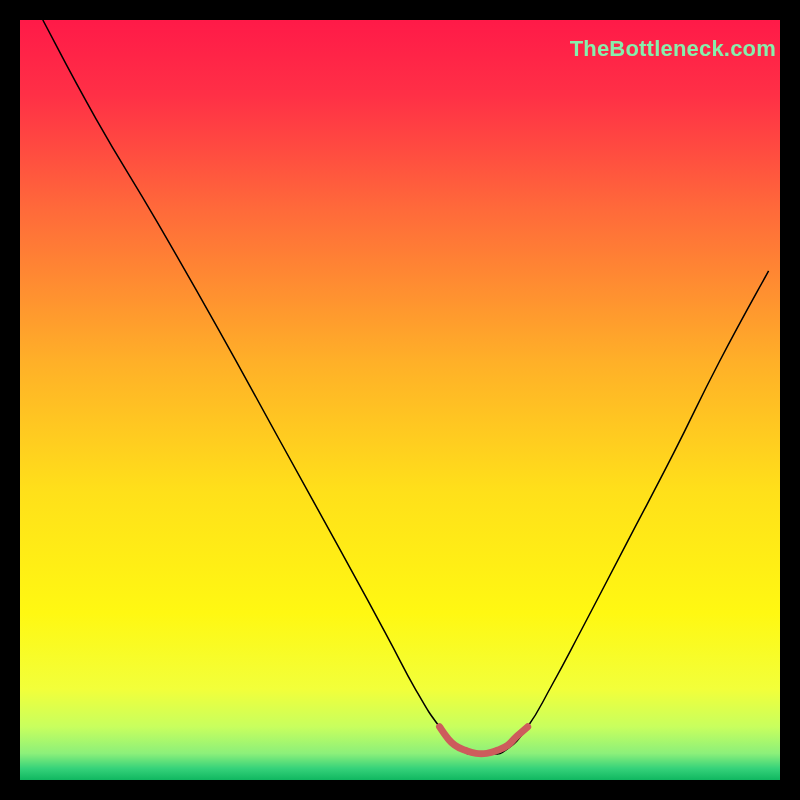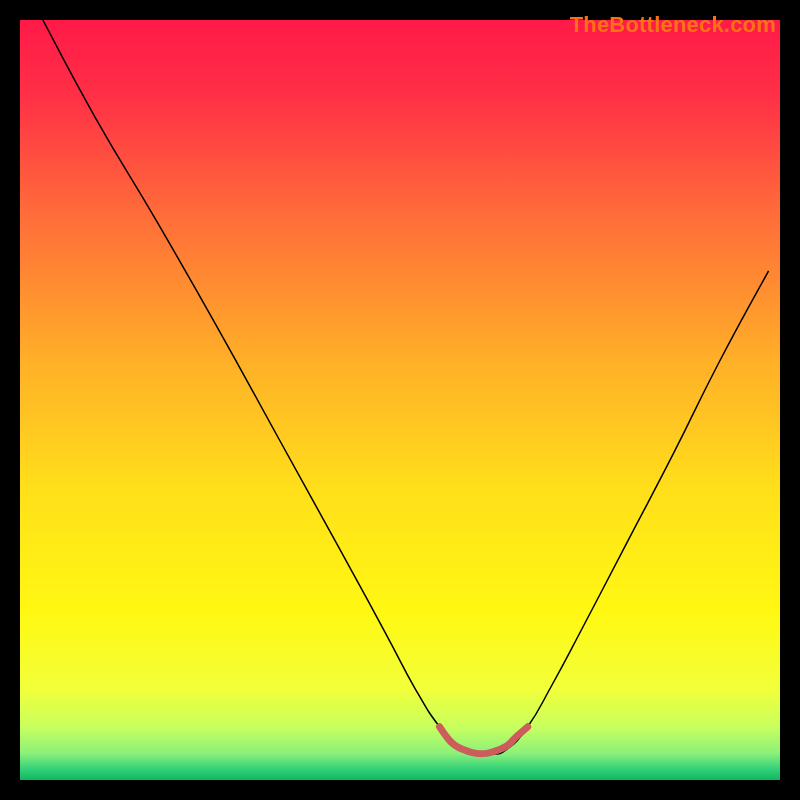--- a/index.html
+++ b/index.html
@@ -23,26 +23,26 @@
     inset: 0;
   }
   .curve-svg {
     position: absolute;
     inset: 0;
     width: 100%;
     height: 100%;
   }
   .watermark {
     position: absolute;
-    top: 12px;
+    top: 36px;
     right: 24px;
     font-family: Arial, Helvetica, sans-serif;
     font-size: 22px;
     font-weight: bold;
-    color: #f97316;
+    color: #86efac;
     letter-spacing: 0.2px;
     user-select: none;
   }
 </style>
 </head>
 <body>
 
 <div class="frame">
   <div class="plot-area">
     <svg class="gradient-bg" viewBox="0 0 760 760" preserveAspectRatio="none">

